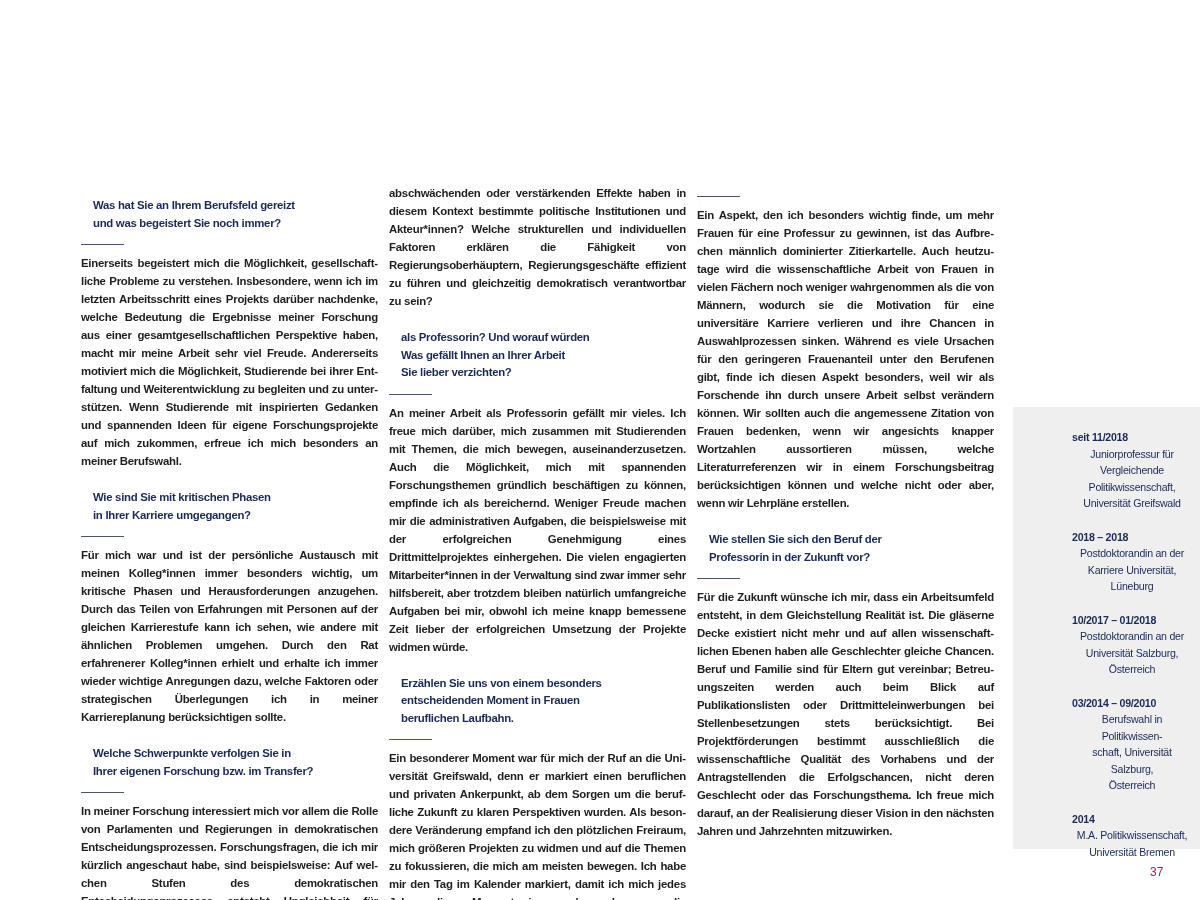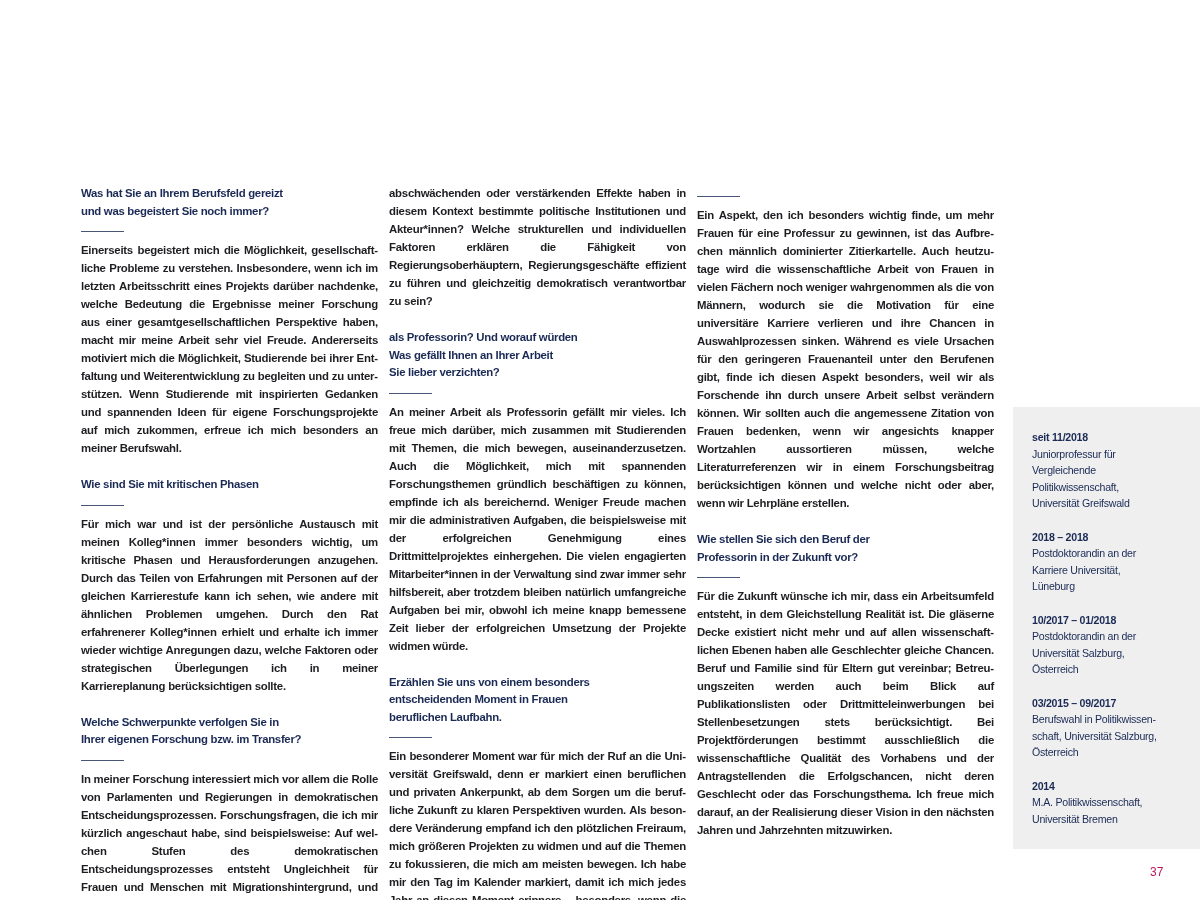--- a/index.html
+++ b/index.html
@@ -11,60 +11,61 @@
     }
     .col {
       position: absolute; top: 185px; width: 297px;
       font-size: 11.4px; line-height: 18px;
       letter-spacing: -0.25px;
     }
     .col1 { left: 81px; }
     .col2 { left: 389px; top: 184px; }
     .col3 { left: 697px; }
     .q {
-      font-weight: bold; color: #1a2a55; margin: 0;
+      font-weight: bold; color: #1a2a55; margin: 12px;
       line-height: 17.5px; font-size: 11.4px; letter-spacing: -0.3px;
     }
     .q span { display: block; }
     .rule {
       width: 43px; height: 1px; background: #1a2a55; opacity: 0.8;
       margin: 11px 0 9px 0;
     }
     .a {
       margin: 0 0 19px 0; text-align: justify; hyphens: manual; font-weight: bold;
     }
     .sidebar {
       position: absolute; left: 1013px; top: 407px; width: 187px; height: 442px;
       background: #efefef;
     }
     .cv { position: absolute; left: 1032px; top: 429px; width: 160px;
       font-size: 10.6px; line-height: 16.5px; letter-spacing: -0.25px; color: #1a2a55; }
-    .cv-entry { margin-bottom: 17px; }
+    .cv-entry { margin-bottom: 17px; margin-left: 40px; }
     .cv-date { font-weight: bold; display: block; }
-    .cv-line { display: block; }
+    .cv-line { display: block; text-align: center; }
     .page-no {
       position: absolute; left: 1150px; top: 865px;
       font-size: 12px; color: #be185d;
     }
   </style>
 </head>
 <body>
 
 <div class="col col1">
   <div>
     <h3 class="q">
       <span>Was hat Sie an Ihrem Berufsfeld gereizt</span>
       <span>und was begeistert Sie noch immer?</span>
     </h3>
     <div class="rule"></div>
     <p class="a">Einerseits begeistert mich die Möglichkeit, gesellschaft­liche Probleme zu verstehen. Insbesondere, wenn ich im letzten Arbeitsschritt eines Projekts darüber nachden­ke, welche Bedeutung die Ergebnisse meiner Forschung aus einer gesamtgesellschaftlichen Perspektive haben, macht mir meine Arbeit sehr viel Freude. Andererseits motiviert mich die Möglichkeit, Studierende bei ihrer Ent­faltung und Weiterentwicklung zu begleiten und zu unter­stützen. Wenn Studierende mit inspirierten Gedanken und spannenden Ideen für eigene Forschungsprojekte auf mich zukommen, erfreue ich mich besonders an meiner Berufswahl.</p>
   </div>
   <div>
     <h3 class="q">
       <span>Wie sind Sie mit kritischen Phasen</span>
+      <span>in Ihrer Karriere umgegangen?</span>
     </h3>
     <div class="rule"></div>
     <p class="a">Für mich war und ist der persönliche Austausch mit meinen Kolleg*innen immer besonders wichtig, um kritische Pha­sen und Herausforderungen anzugehen. Durch das Teilen von Erfahrungen mit Personen auf der gleichen Karriere­stufe kann ich sehen, wie andere mit ähnlichen Problemen umgehen. Durch den Rat erfahrenerer Kolleg*innen erhielt und erhalte ich immer wieder wichtige Anregungen dazu, welche Faktoren oder strategischen Überlegungen ich in meiner Karriereplanung berücksichtigen sollte.</p>
   </div>
   <div>
     <h3 class="q">
       <span>Welche Schwerpunkte verfolgen Sie in</span>
       <span>Ihrer eigenen Forschung bzw. im Transfer?</span>
     </h3>
     <div class="rule"></div>
@@ -124,21 +125,21 @@
     <span class="cv-line">Karriere Universität,</span>
     <span class="cv-line">Lüneburg</span>
   </div>
   <div class="cv-entry">
     <span class="cv-date">10/2017 – 01/2018</span>
     <span class="cv-line">Postdoktorandin an der</span>
     <span class="cv-line">Universität Salzburg,</span>
     <span class="cv-line">Österreich</span>
   </div>
   <div class="cv-entry">
-    <span class="cv-date">03/2015 – 09/2017</span>
+    <span class="cv-date">03/2014 – 09/2010</span>
     <span class="cv-line">Berufswahl in Politikwissen-</span>
     <span class="cv-line">schaft, Universität Salzburg,</span>
     <span class="cv-line">Österreich</span>
   </div>
   <div class="cv-entry">
     <span class="cv-date">2014</span>
     <span class="cv-line">M.A. Politikwissenschaft,</span>
     <span class="cv-line">Universität Bremen</span>
   </div>
 </div>

